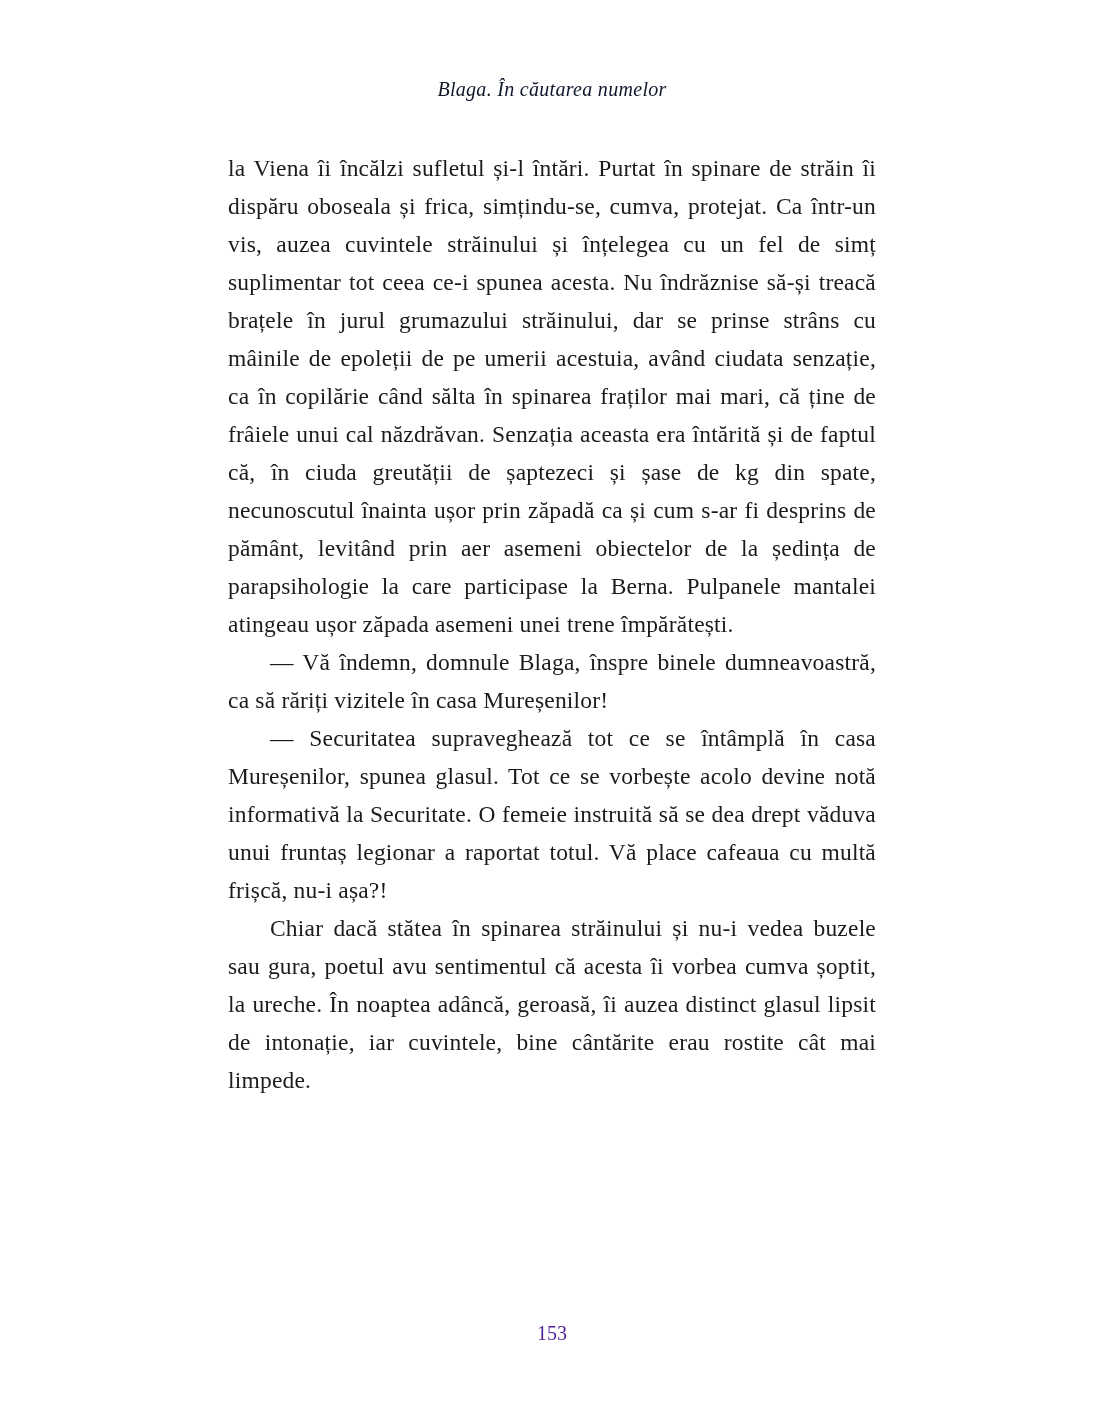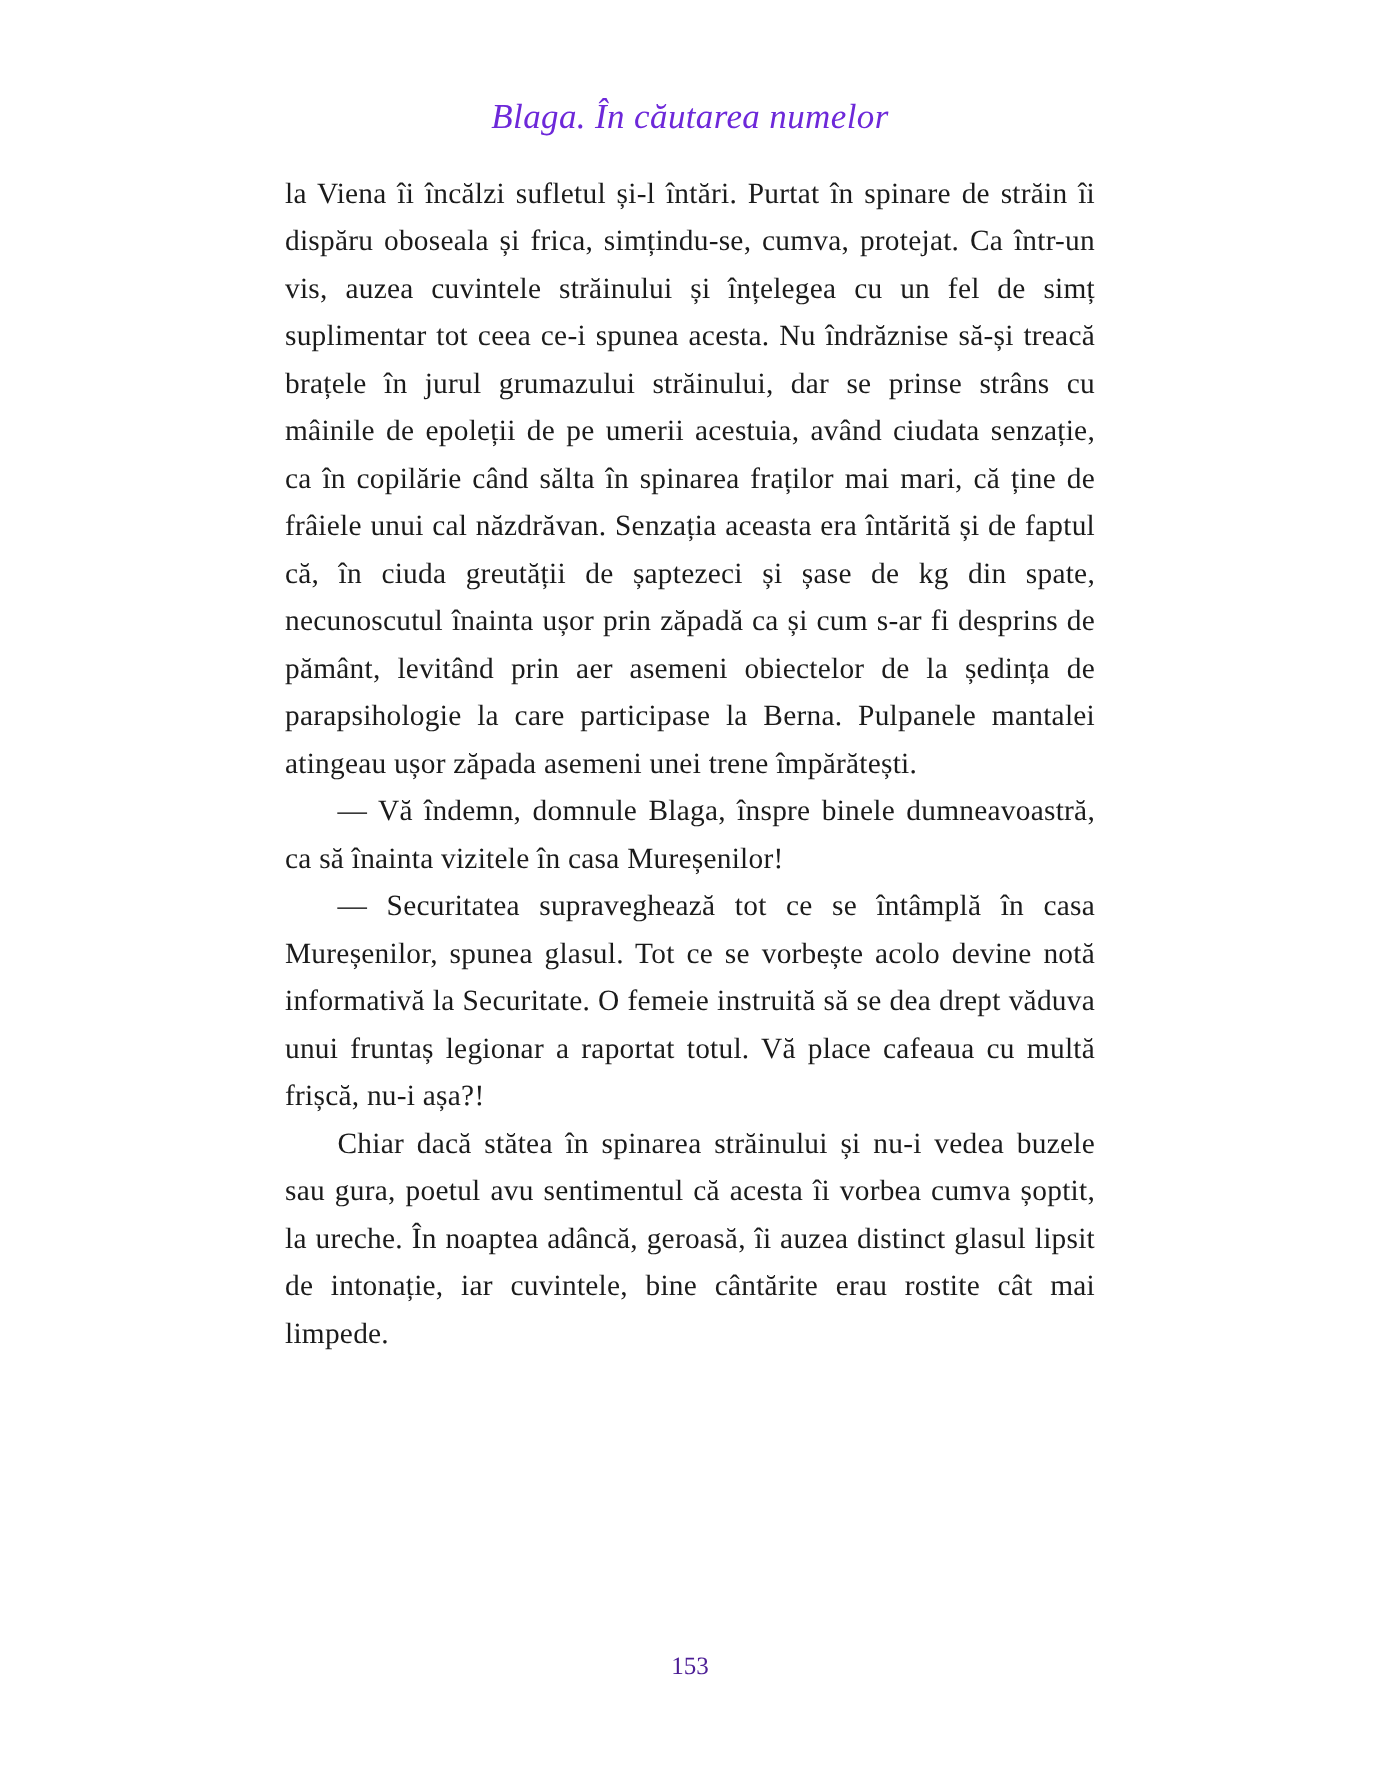--- a/index.html
+++ b/index.html
@@ -16,63 +16,64 @@
     font-family: "Liberation Serif", "DejaVu Serif", serif;
     overflow: hidden;
   }
   .running-title {
     position: absolute;
     top: 78px;
     left: 228px;
     width: 648px;
     text-align: center;
     font-style: italic;
-    font-size: 28px;
+    font-size: 20px;
     letter-spacing: 0.3px;
-    color: #6d28d9;
+    color: #0f172a;
   }
   .text-block {
     position: absolute;
     top: 136px;
     left: 228px;
     width: 648px;
   }
   .para {
     margin: 0;
     text-align: justify;
     font-size: 23.5px;
     line-height: 38px;
     letter-spacing: 0.2px;
     color: #1b1b1b;
   }
   .para.indent {
     text-indent: 42px;
   }
   .para.no-indent {
     text-indent: 0;
+    margin-top: 13px;
   }
   .page-number {
     position: absolute;
     top: 1322px;
     left: 228px;
     width: 648px;
     text-align: center;
     font-size: 20px;
     color: #4c1d95;
   }
 </style>
 </head>
 <body>
 
 <div class="page">
 
   <div class="running-title">Blaga. În căutarea numelor</div>
 
   <div class="text-block">
     <p class="para no-indent">la Viena îi încălzi sufletul și-l întări. Purtat în spinare de străin îi dispăru oboseala și frica, simțindu-se, cumva, protejat. Ca într-un vis, auzea cuvintele străinului și înțelegea cu un fel de simț suplimentar tot ceea ce-i spunea acesta. Nu îndrăznise să-și treacă brațele în jurul grumazului străinului, dar se prinse strâns cu mâinile de epoleții de pe umerii acestuia, având ciudata senzație, ca în copilărie când sălta în spinarea fraților mai mari, că ține de frâiele unui cal năzdrăvan. Senzația aceasta era întărită și de faptul că, în ciuda greutății de șaptezeci și șase de kg din spate, necunoscutul înainta ușor prin zăpadă ca și cum s-ar fi desprins de pământ, levitând prin aer asemeni obiectelor de la ședința de parapsihologie la care participase la Berna. Pulpanele mantalei atingeau ușor zăpada asemeni unei trene împărătești.</p>
-    <p class="para indent">— Vă îndemn, domnule Blaga, înspre binele dumneavoastră, ca să înainta vizitele în casa Mureșenilor!</p>
+    <p class="para indent">— Vă îndemn, domnule Blaga, înspre binele dumneavoastră, ca să răriți vizitele în casa Mureșenilor!</p>
     <p class="para indent">— Securitatea supraveghează tot ce se întâmplă în casa Mureșenilor, spunea glasul. Tot ce se vorbește acolo devine notă informativă la Securitate. O femeie instruită să se dea drept văduva unui fruntaș legionar a raportat totul. Vă place cafeaua cu multă frișcă, nu-i așa?!</p>
     <p class="para indent">Chiar dacă stătea în spinarea străinului și nu-i vedea buzele sau gura, poetul avu sentimentul că acesta îi vorbea cumva șoptit, la ureche. În noaptea adâncă, geroasă, îi auzea distinct glasul lipsit de intonație, iar cuvintele, bine cântărite erau rostite cât mai limpede.</p>
   </div>
 
   <div class="page-number">153</div>
 
 </div>
 
 </body></html>

